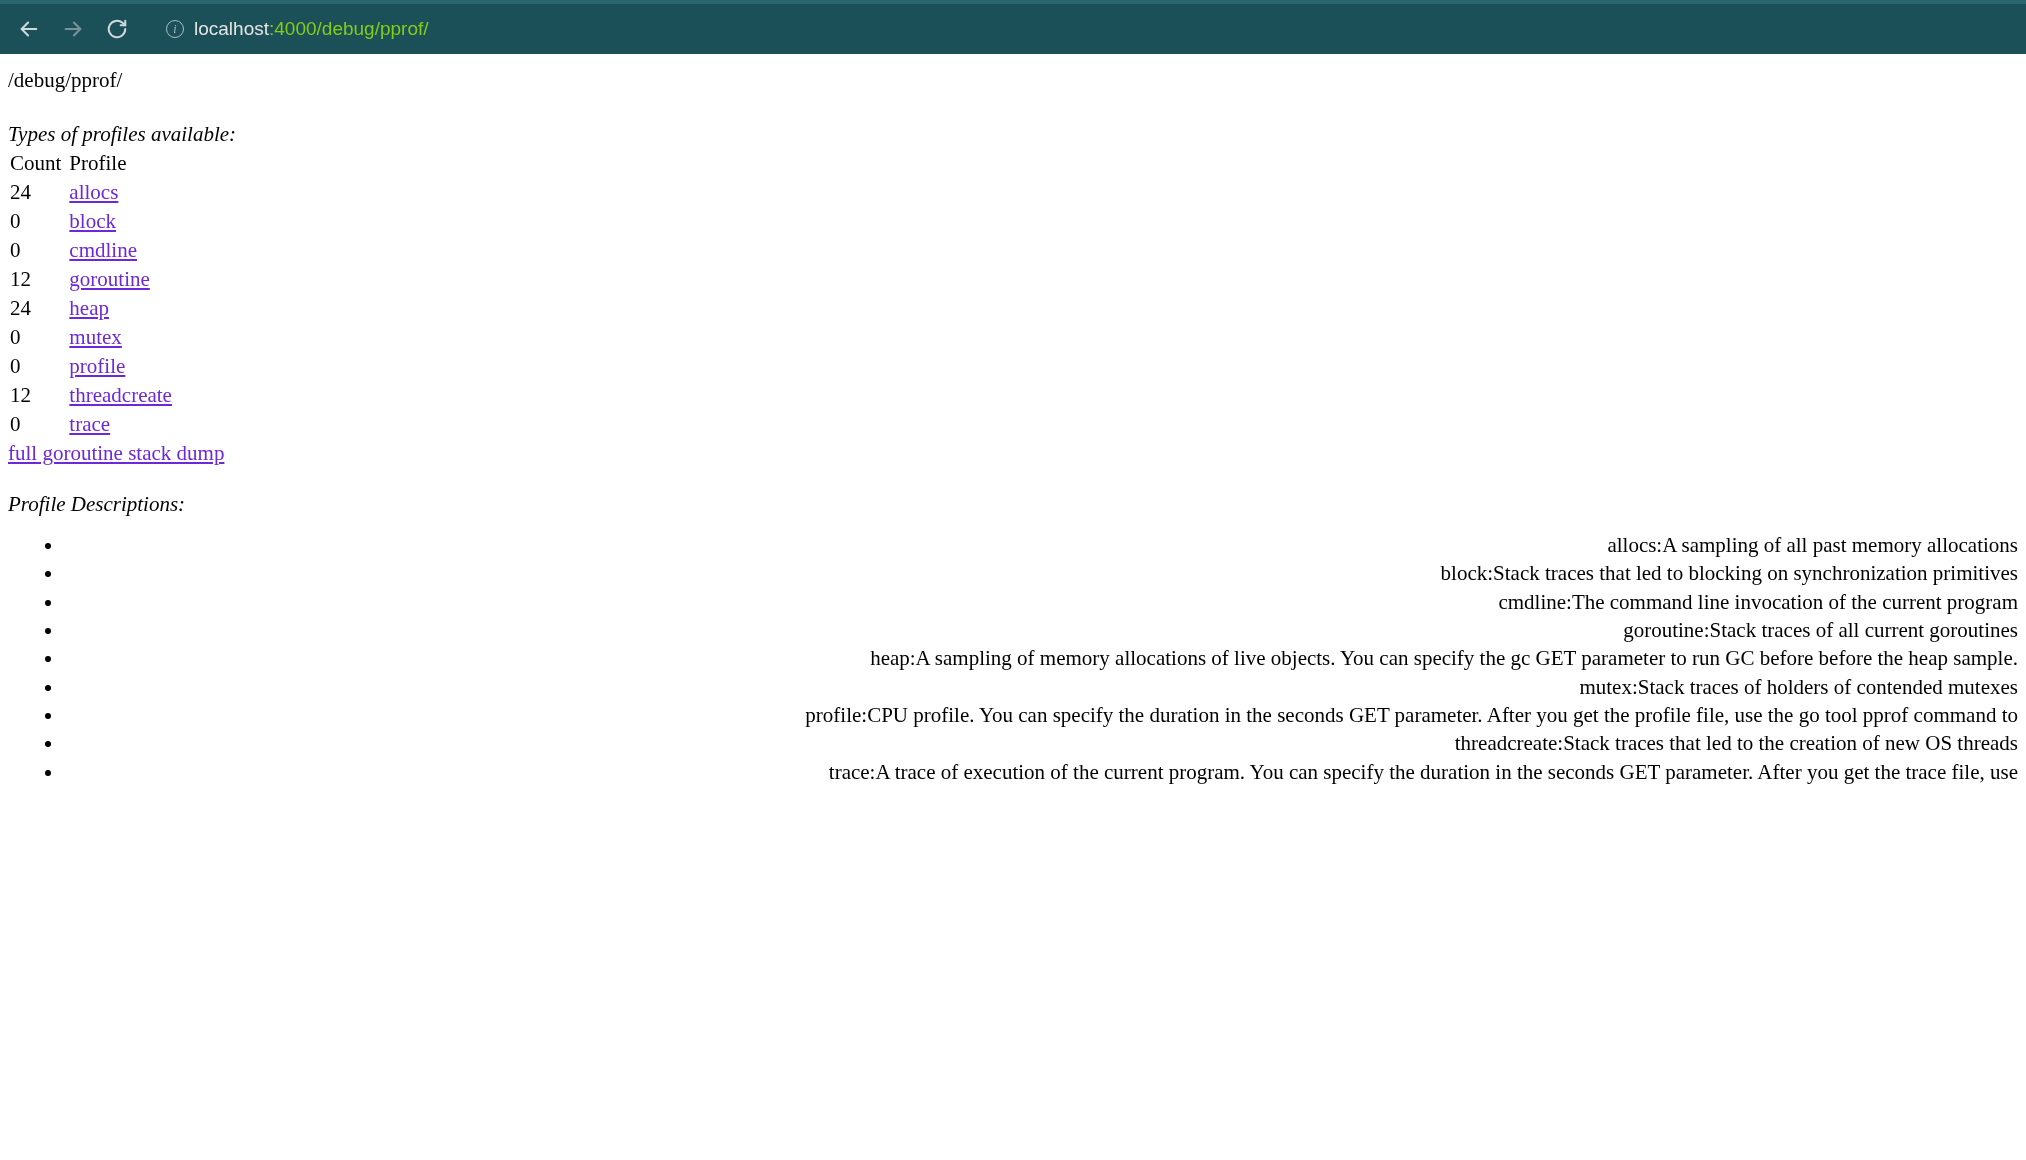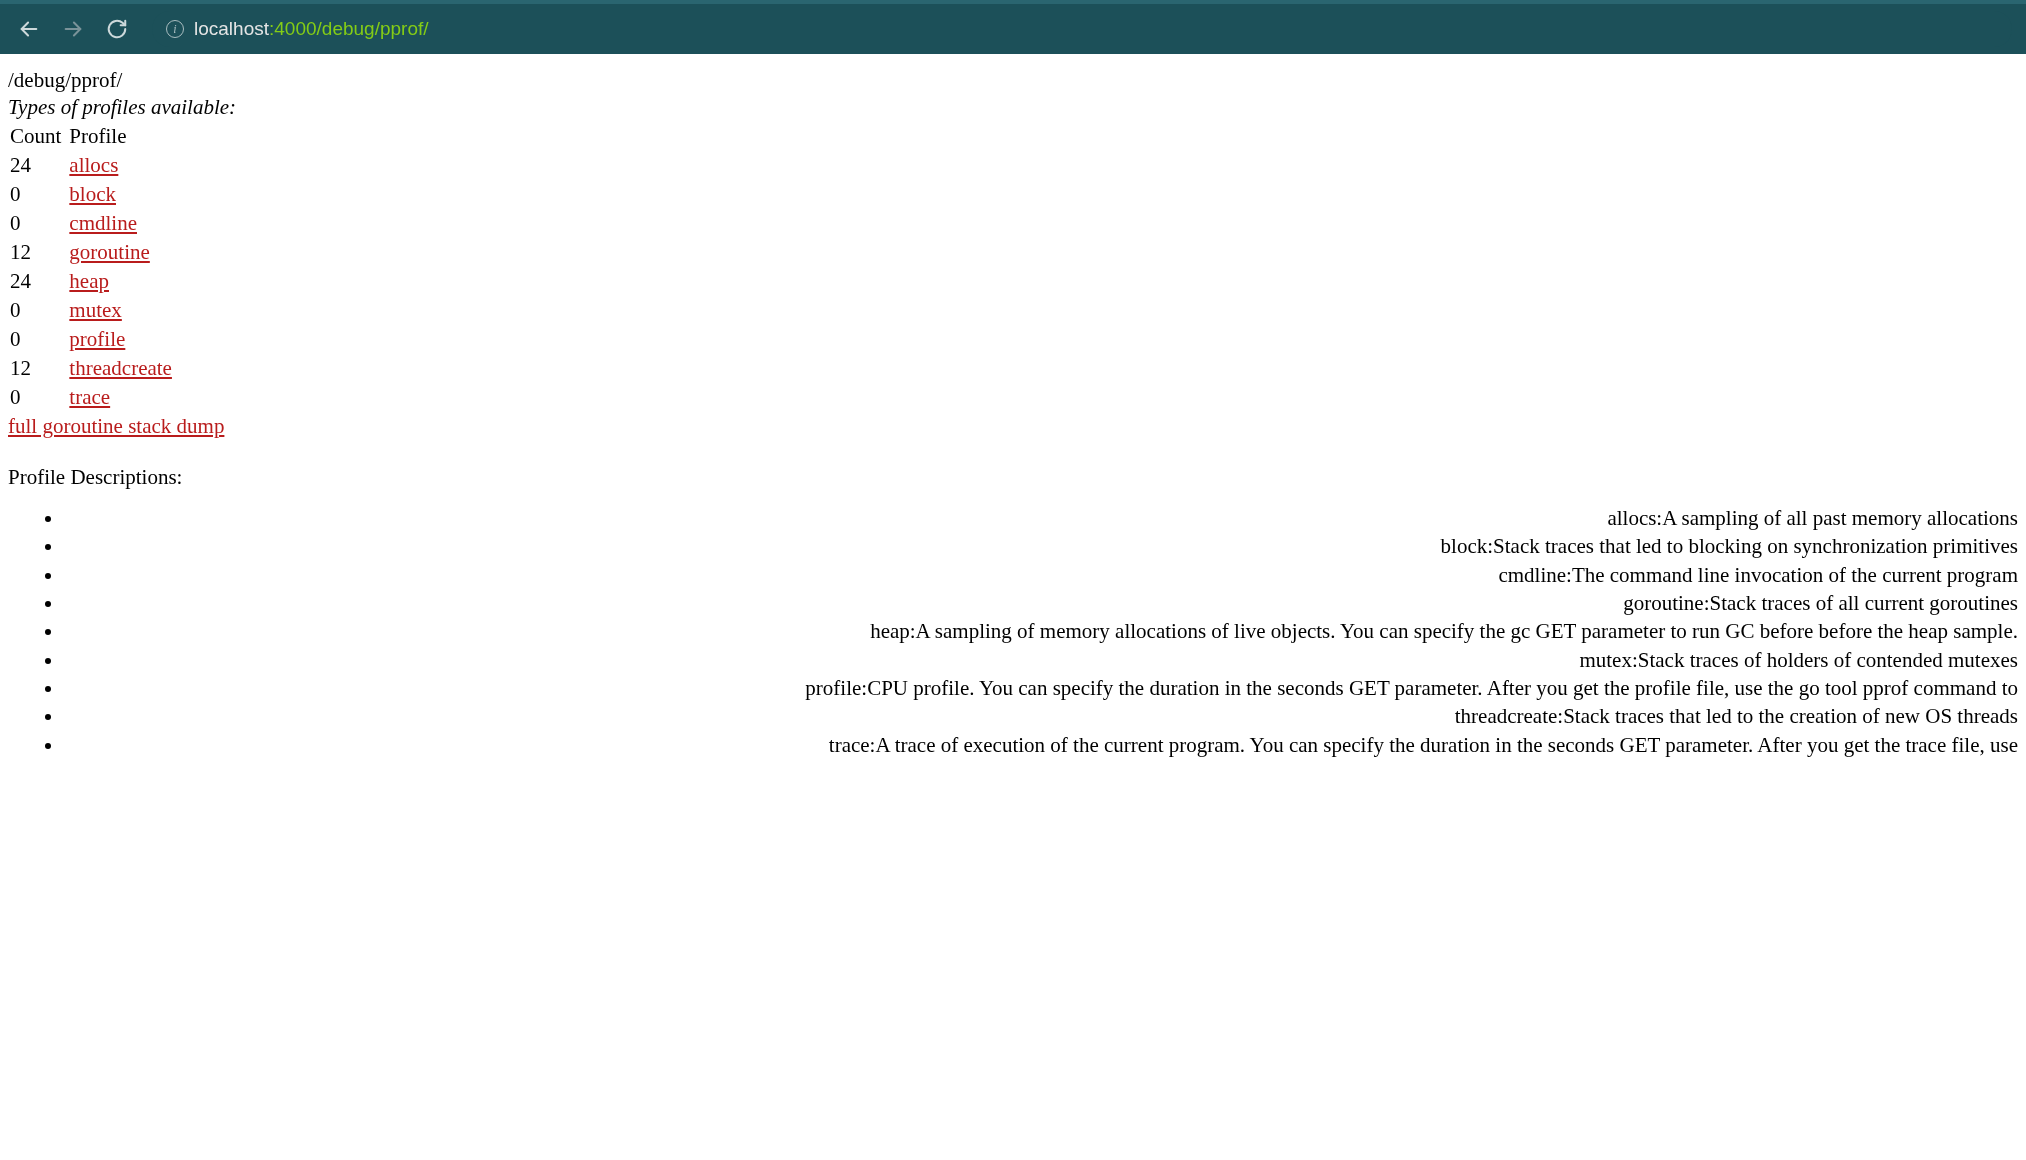--- a/index.html
+++ b/index.html
@@ -61,42 +61,43 @@
       font-size: 19px;
       color: #c9d6d8;
       white-space: nowrap;
     }
     .url-host { color: #e5e5e5; }
     .url-rest { color: #84cc16; }
     .content {
       padding: 10px 8px 20px 8px;
     }
     .pprof-path {
-      margin: 4px 0 2px 0;
+      margin: 4px 0 29px 0;
     }
     .profiles-title {
       margin-bottom: 2px;
       font-style: italic;
     }
     table.profiles {
       border-collapse: collapse;
       margin-bottom: 2px;
     }
     table.profiles td {
       padding: 2px 6px 2px 2px;
       vertical-align: baseline;
     }
     table.profiles td.count { min-width: 58px; }
     a.profile-link, a.plain-link {
-      color: #b91c1c;
+      color: #6d28d9;
     }
     .full-dump { margin-top: 0; }
     .desc-title {
       margin-top: 26px;
       margin-bottom: 14px;
+      font-style: italic;
     }
     ul.descriptions {
       list-style: disc;
       margin-left: 56px;
     }
     ul.descriptions li {
       padding: 0;
       line-height: 1.35;
       white-space: nowrap;
       text-align: right;

